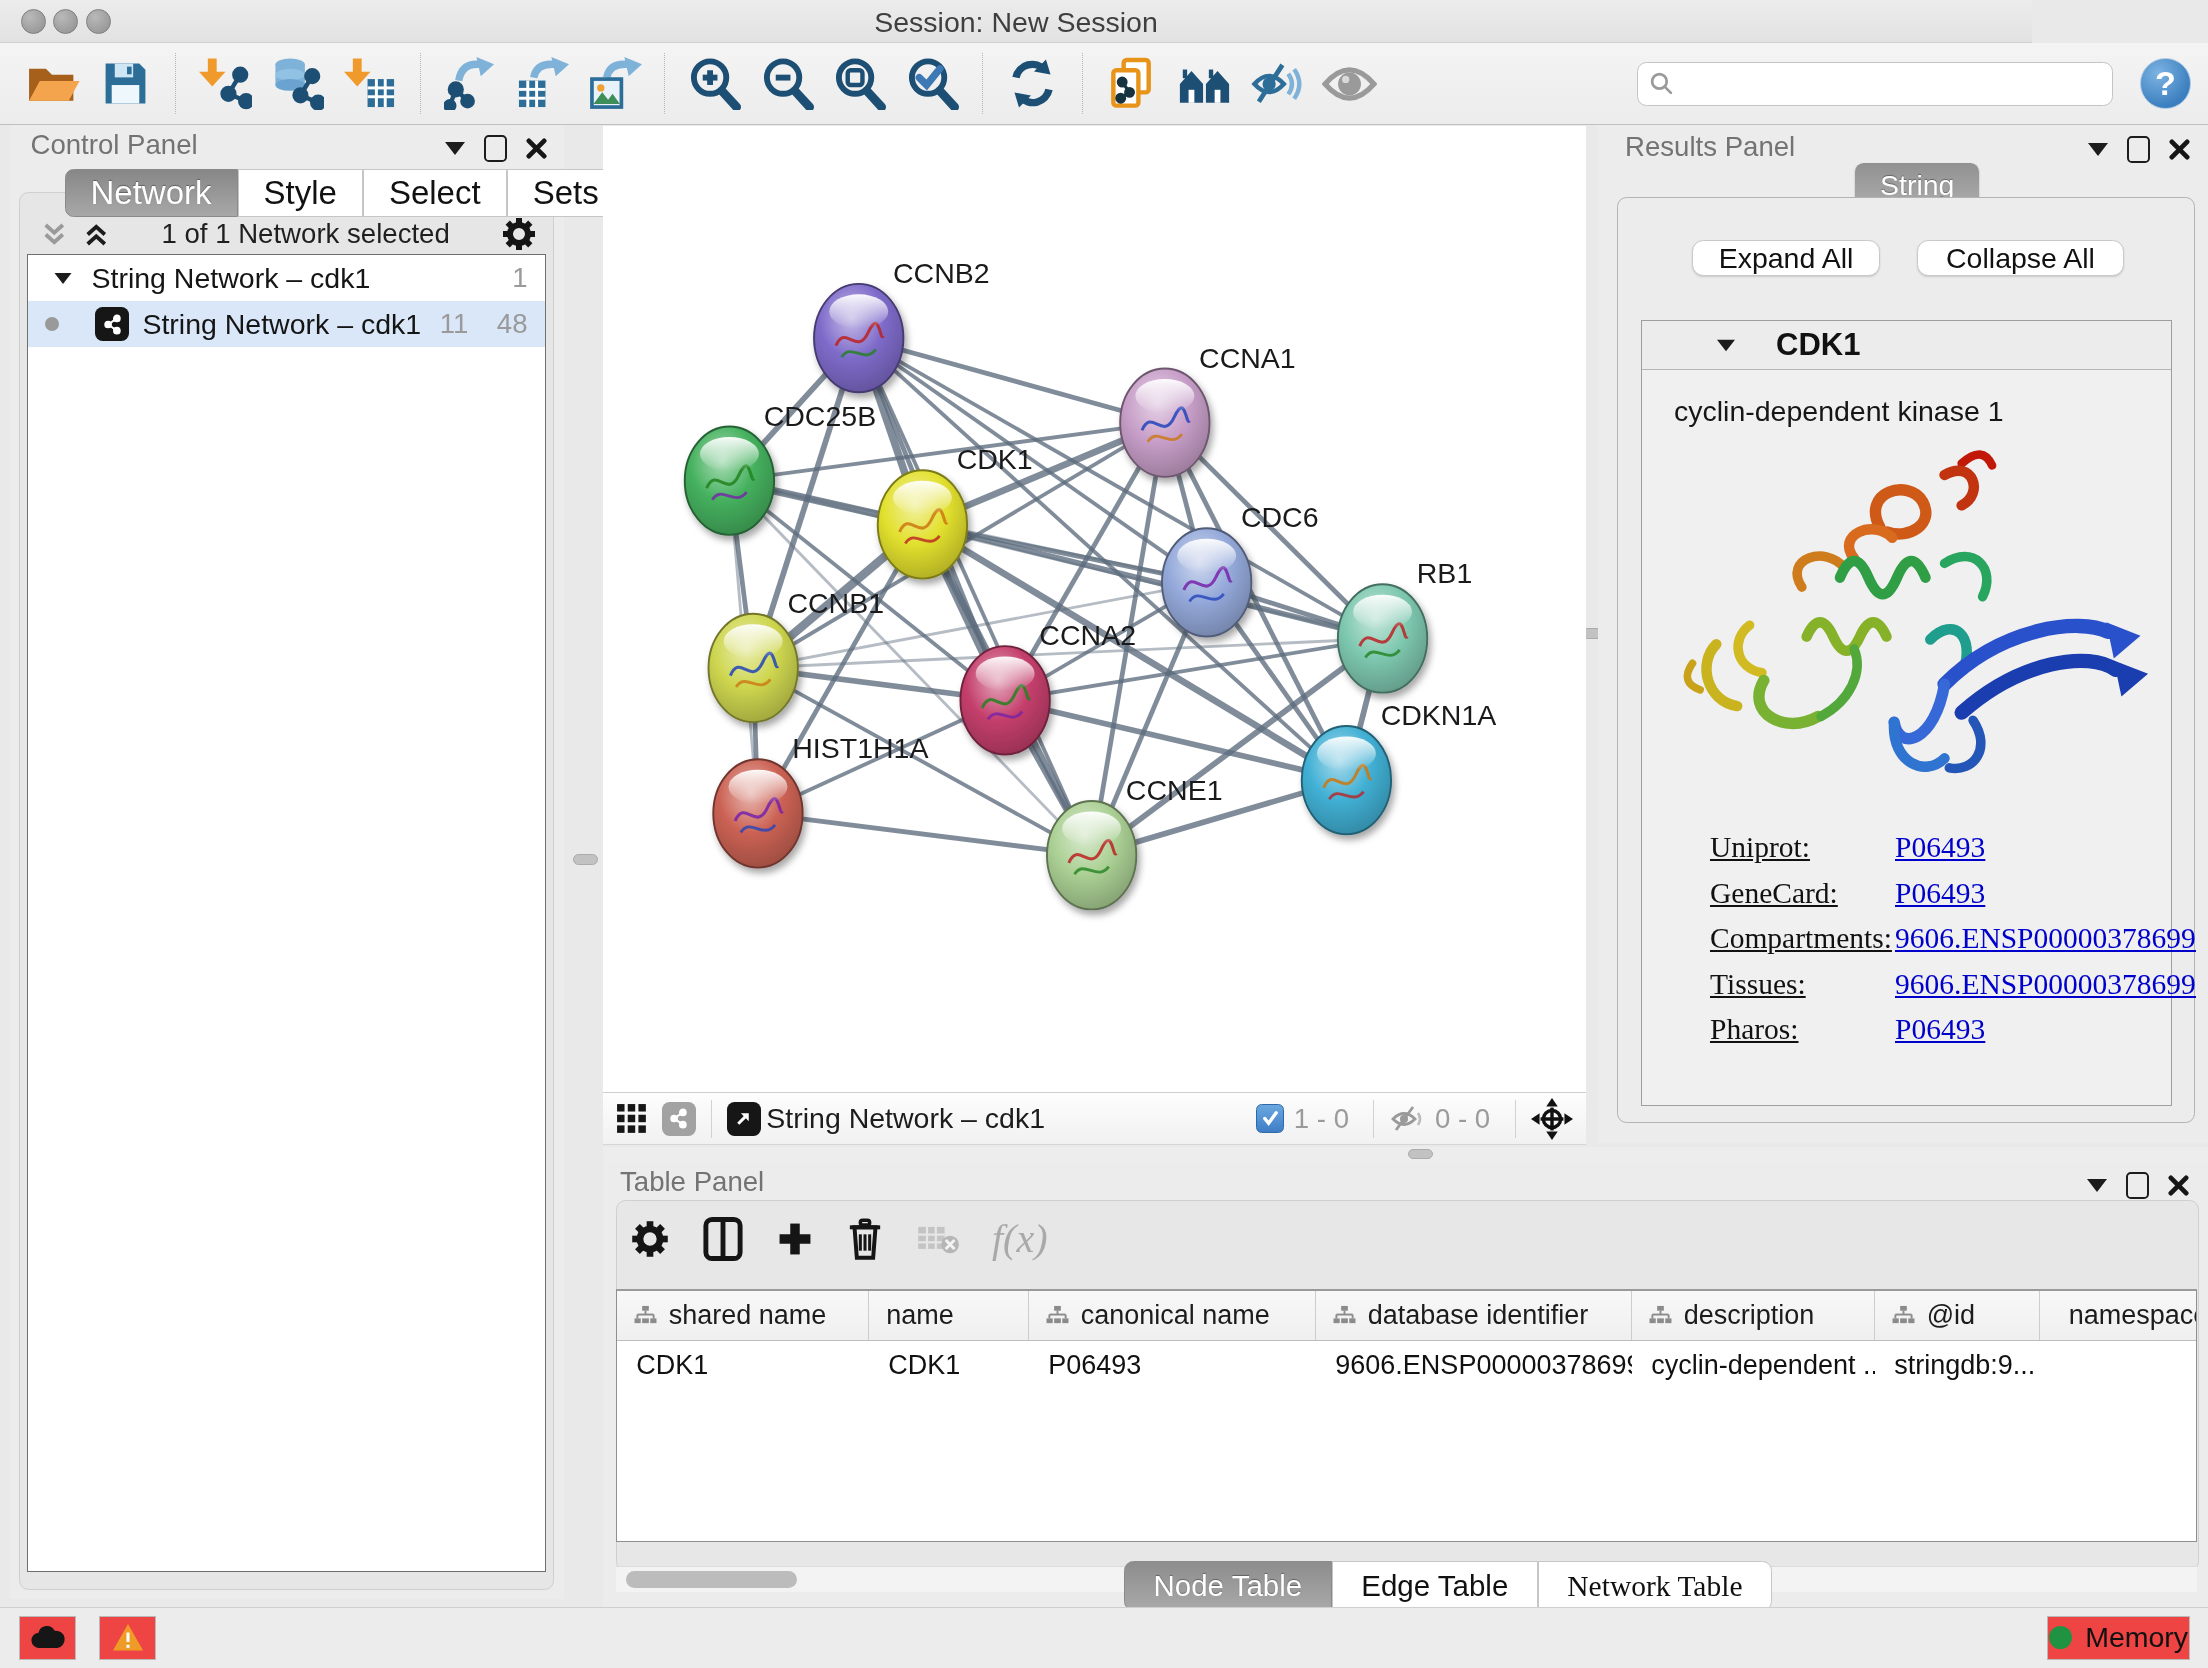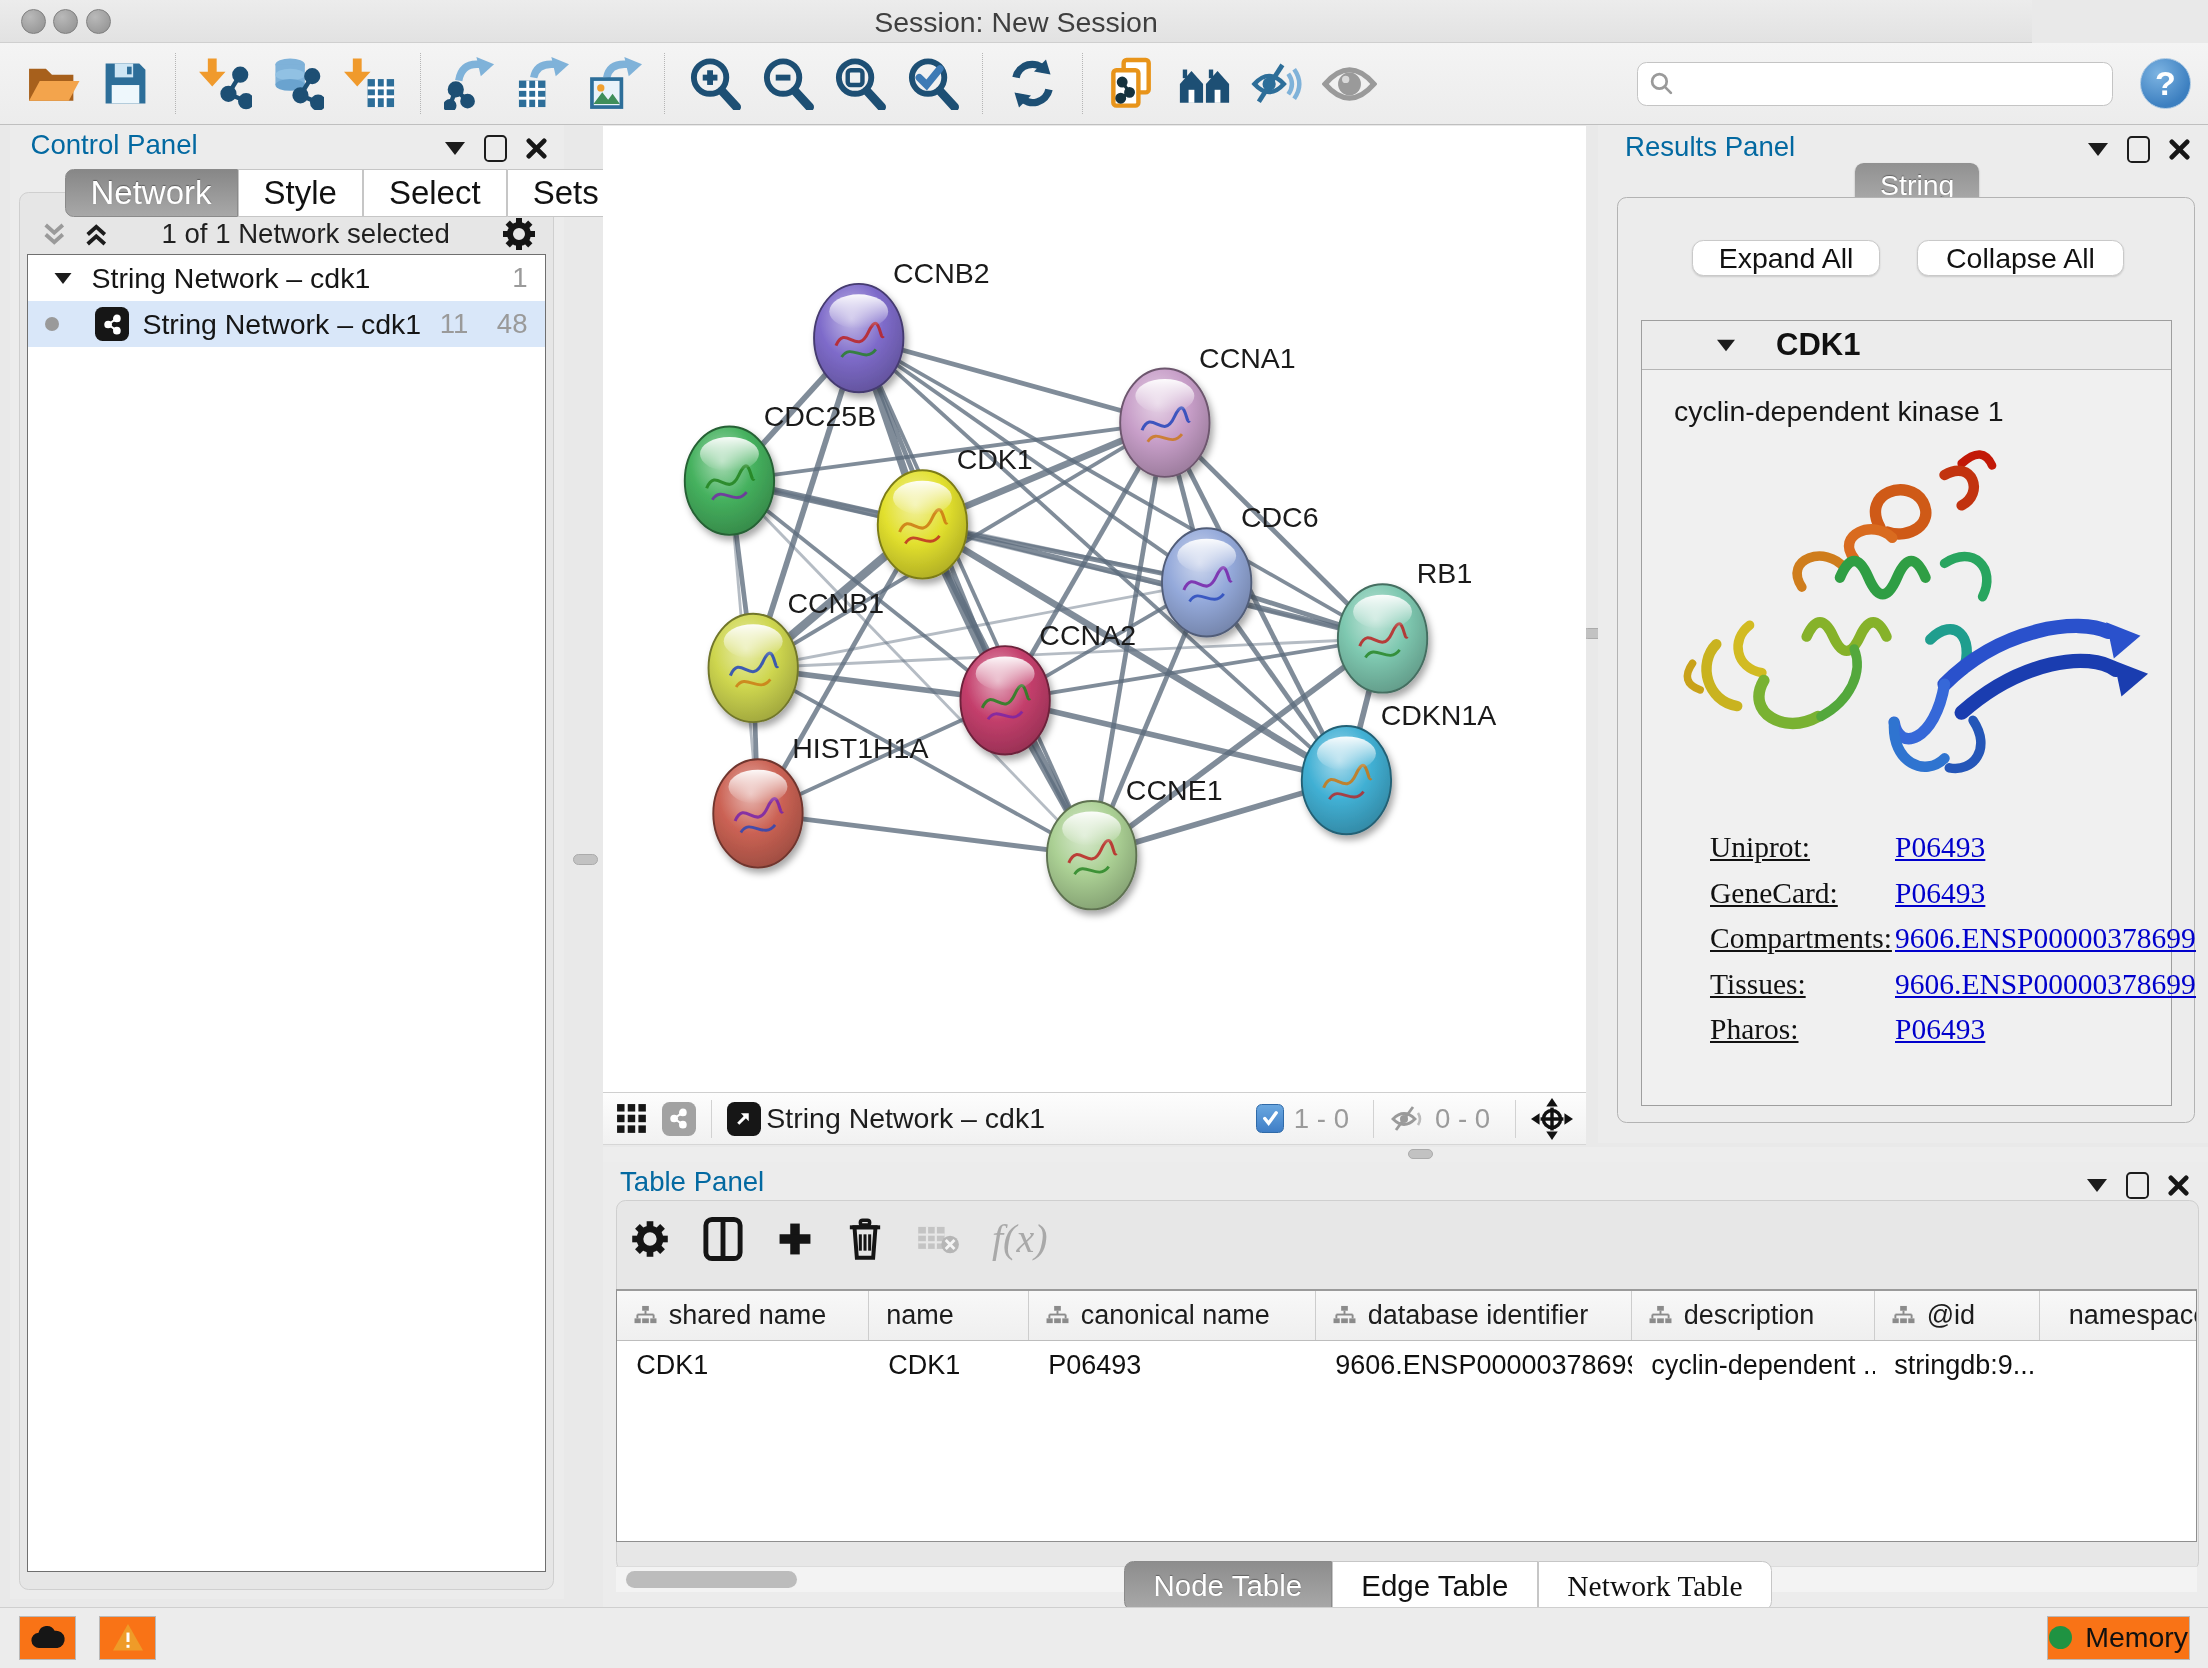--- a/index.html
+++ b/index.html
@@ -25,21 +25,21 @@
   .tsep{width:0;height:61px;border-left:1.9px dotted #b5b5b5;margin:0 13.3px;flex:0 0 auto;}
   .search-wrap{margin-left:auto;display:flex;align-items:center;}
   .search-box{width:476px;height:44px;background:#fff;border:1.9px solid #c4c4c4;border-radius:9.5px;
     display:flex;align-items:center;padding:0 11.4px;box-sizing:border-box;}
   .search-box input{border:none;outline:none;flex:1;font-size:27px;font-family:"Liberation Sans",sans-serif;background:transparent;margin-left:9.5px;}
   .help-btn{width:51px;height:51px;border-radius:50%;margin-left:27px;
     background:radial-gradient(circle at 35% 30%,#7db4e2,#3c7fc0 70%);
     color:#fff;font-size:34px;font-weight:bold;display:flex;align-items:center;justify-content:center;
     border:1.9px solid #a9c7e2;box-sizing:border-box;}
   
-  .phead{position:absolute;font-size:27.6px;color:#0369a1;}
+  .phead{position:absolute;font-size:27.6px;color:#737373;}
   .pctrl{position:absolute;display:flex;align-items:center;gap:19px;}
   .tri-down{width:0;height:0;border-left:10.5px solid transparent;border-right:10.5px solid transparent;border-top:13.3px solid #1c1c1c;}
   .float-ico{width:19px;height:23px;border:2.9px solid #1c1c1c;border-radius:4.8px;}
   
   .control-panel{position:absolute;left:9.5px;top:125px;width:554px;height:1474px;background:#ececec;}
   .cp-tabs{position:absolute;left:55px;top:44px;display:flex;}
   .tab{height:46px;padding:0 25px;display:flex;align-items:center;justify-content:center;
     font-size:33px;background:#fff;border:1px solid #c6c6c6;color:#111;}
   .tab.first{border-radius:8.6px 0 0 8.6px;}
   .tab.last{border-radius:0 8.6px 8.6px 0;}
@@ -104,21 +104,21 @@
   .hscroll{position:absolute;left:13.3px;bottom:17px;width:1581px;height:25px;background:#f3f3f3;border-top:1px solid #dcdcdc;}
   .hthumb{position:absolute;left:9.5px;top:3.8px;width:171px;height:17px;border-radius:8.6px;background:#bcbcbc;}
   .tp-tabs{position:absolute;left:521px;top:399px;display:flex;}
   .tp-tab{height:48px;padding:0 28.5px;display:flex;align-items:center;font-size:29.5px;background:#fff;
     border:1px solid #c6c6c6;color:#111;}
   .tp-tab.first{border-radius:9.5px 0 0 9.5px;}
   .tp-tab.last{border-radius:0 9.5px 9.5px 0;font-family:Liberation Serif, serif;}
   .tp-tab.sel{background:linear-gradient(180deg,#8d8d8d,#a9a9a9);color:#fff;text-shadow:0 -1px 1px rgba(0,0,0,.35);border-color:#8a8a8a;}
   
   .statusbar{position:absolute;left:0;top:1607px;width:2208px;height:61px;background:#ececec;border-top:1px solid #cfcfcf;}
-  .sb-btn{position:absolute;top:7.6px;height:44px;background:#f97316;border:1.9px solid #b9b9b9;
+  .sb-btn{position:absolute;top:7.6px;height:44px;background:#ef4444;border:1.9px solid #b9b9b9;
     display:flex;align-items:center;justify-content:center;box-sizing:border-box;}
   .memory-dot{width:23px;height:23px;border-radius:50%;background:#1f9342;margin-right:13.3px;}
   .mem-label{font-size:28.5px;color:#111;}
   a{cursor:pointer;}
 </style>
 </head>
 <body>
 
 <div class="titlebar">
   <div class="traffic t1"></div>

